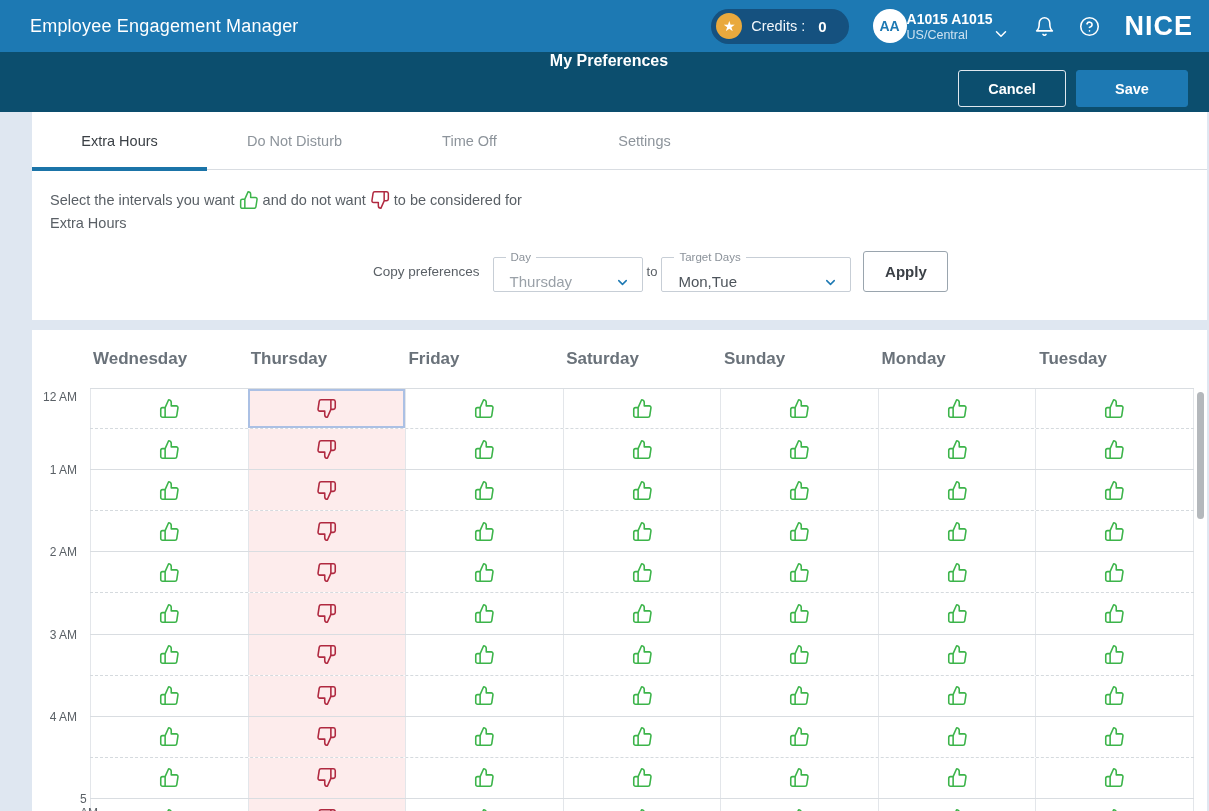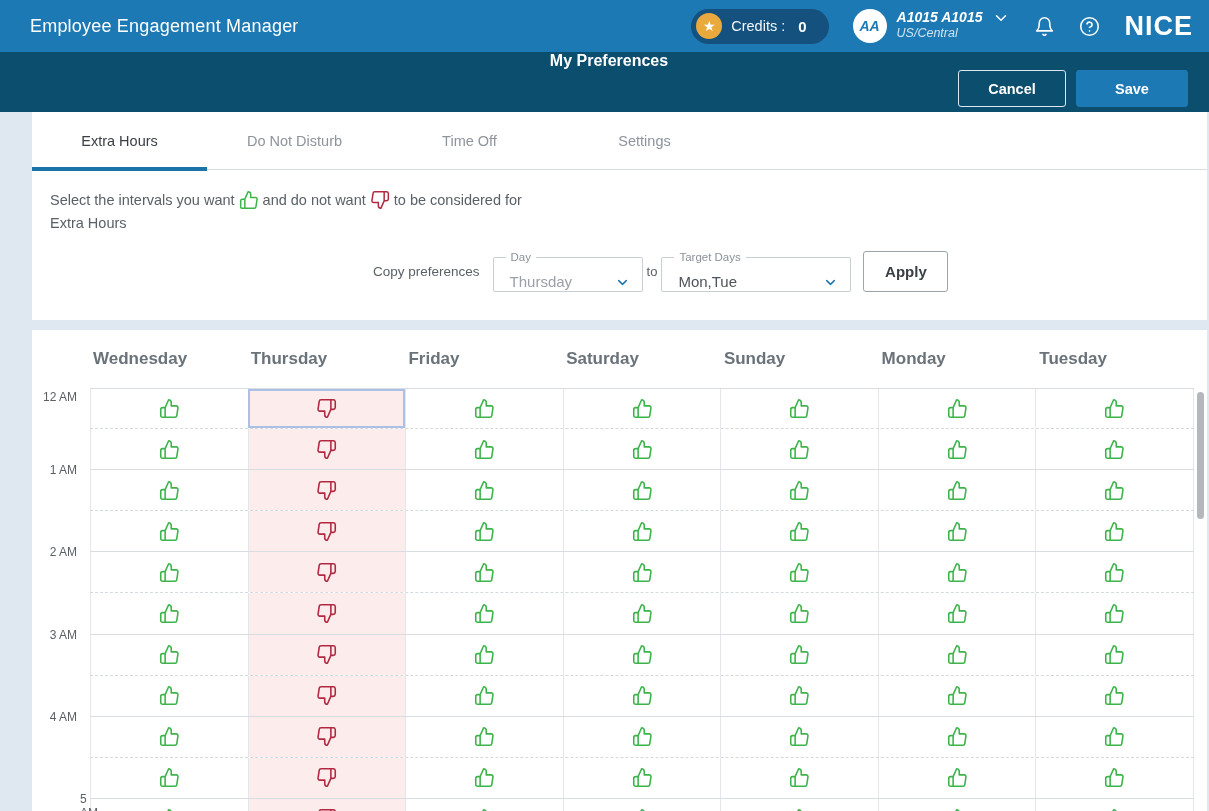--- a/index.html
+++ b/index.html
@@ -10,21 +10,21 @@
   .topbar { position:absolute; top:0; left:0; width:1209px; height:52px; background:#1d79b3;
             display:flex; align-items:center; padding:0 16px 0 30px; }
   .app-title { color:#ffffff; font-size:18px; font-weight:400; letter-spacing:.2px; }
   .topbar-right { margin-left:auto; display:flex; align-items:center; gap:24px; }
   .credits-pill { background:#15517f; border-radius:18px; height:35px; display:flex; align-items:center;
                   padding:0 22px 0 5px; gap:9px; cursor:pointer; }
   .star-circle { width:26px; height:26px; border-radius:50%; background:#e9a93d; display:flex;
                  align-items:center; justify-content:center; color:#fff; font-size:14px; }
   .credits-label { color:#f2f7fb; font-size:14.5px; }
   .credits-value { color:#ffffff; font-size:15px; font-weight:700; margin-left:4px; }
-  .user-group { display:flex; align-items:flex-start; gap:10px; cursor:pointer;font-style:italic; }
+  .user-group { display:flex; align-items:flex-end; cursor:pointer; }
   .avatar { width:34px; height:34px; border-radius:50%; background:#ffffff; color:#1d79b3;
             font-weight:700; font-size:14px; display:flex; align-items:center; justify-content:center; }
   .user-name { color:#fff; font-weight:700; font-size:14px; line-height:17px; }
   .user-region { color:#cfe2f0; font-size:12.5px; line-height:15px; }
   .icon-btn { background:none; border:none; cursor:pointer; display:flex; align-items:center; }
   .brand-logo { color:#ffffff; font-size:27px; font-weight:800; letter-spacing:1px; }
 
   
   .subheader { position:absolute; top:52px; left:0; width:1209px; height:60px; background:#0c4e6e;
                display:flex; align-items:center; padding:0 21px 0 30px;flex-direction:column; }

